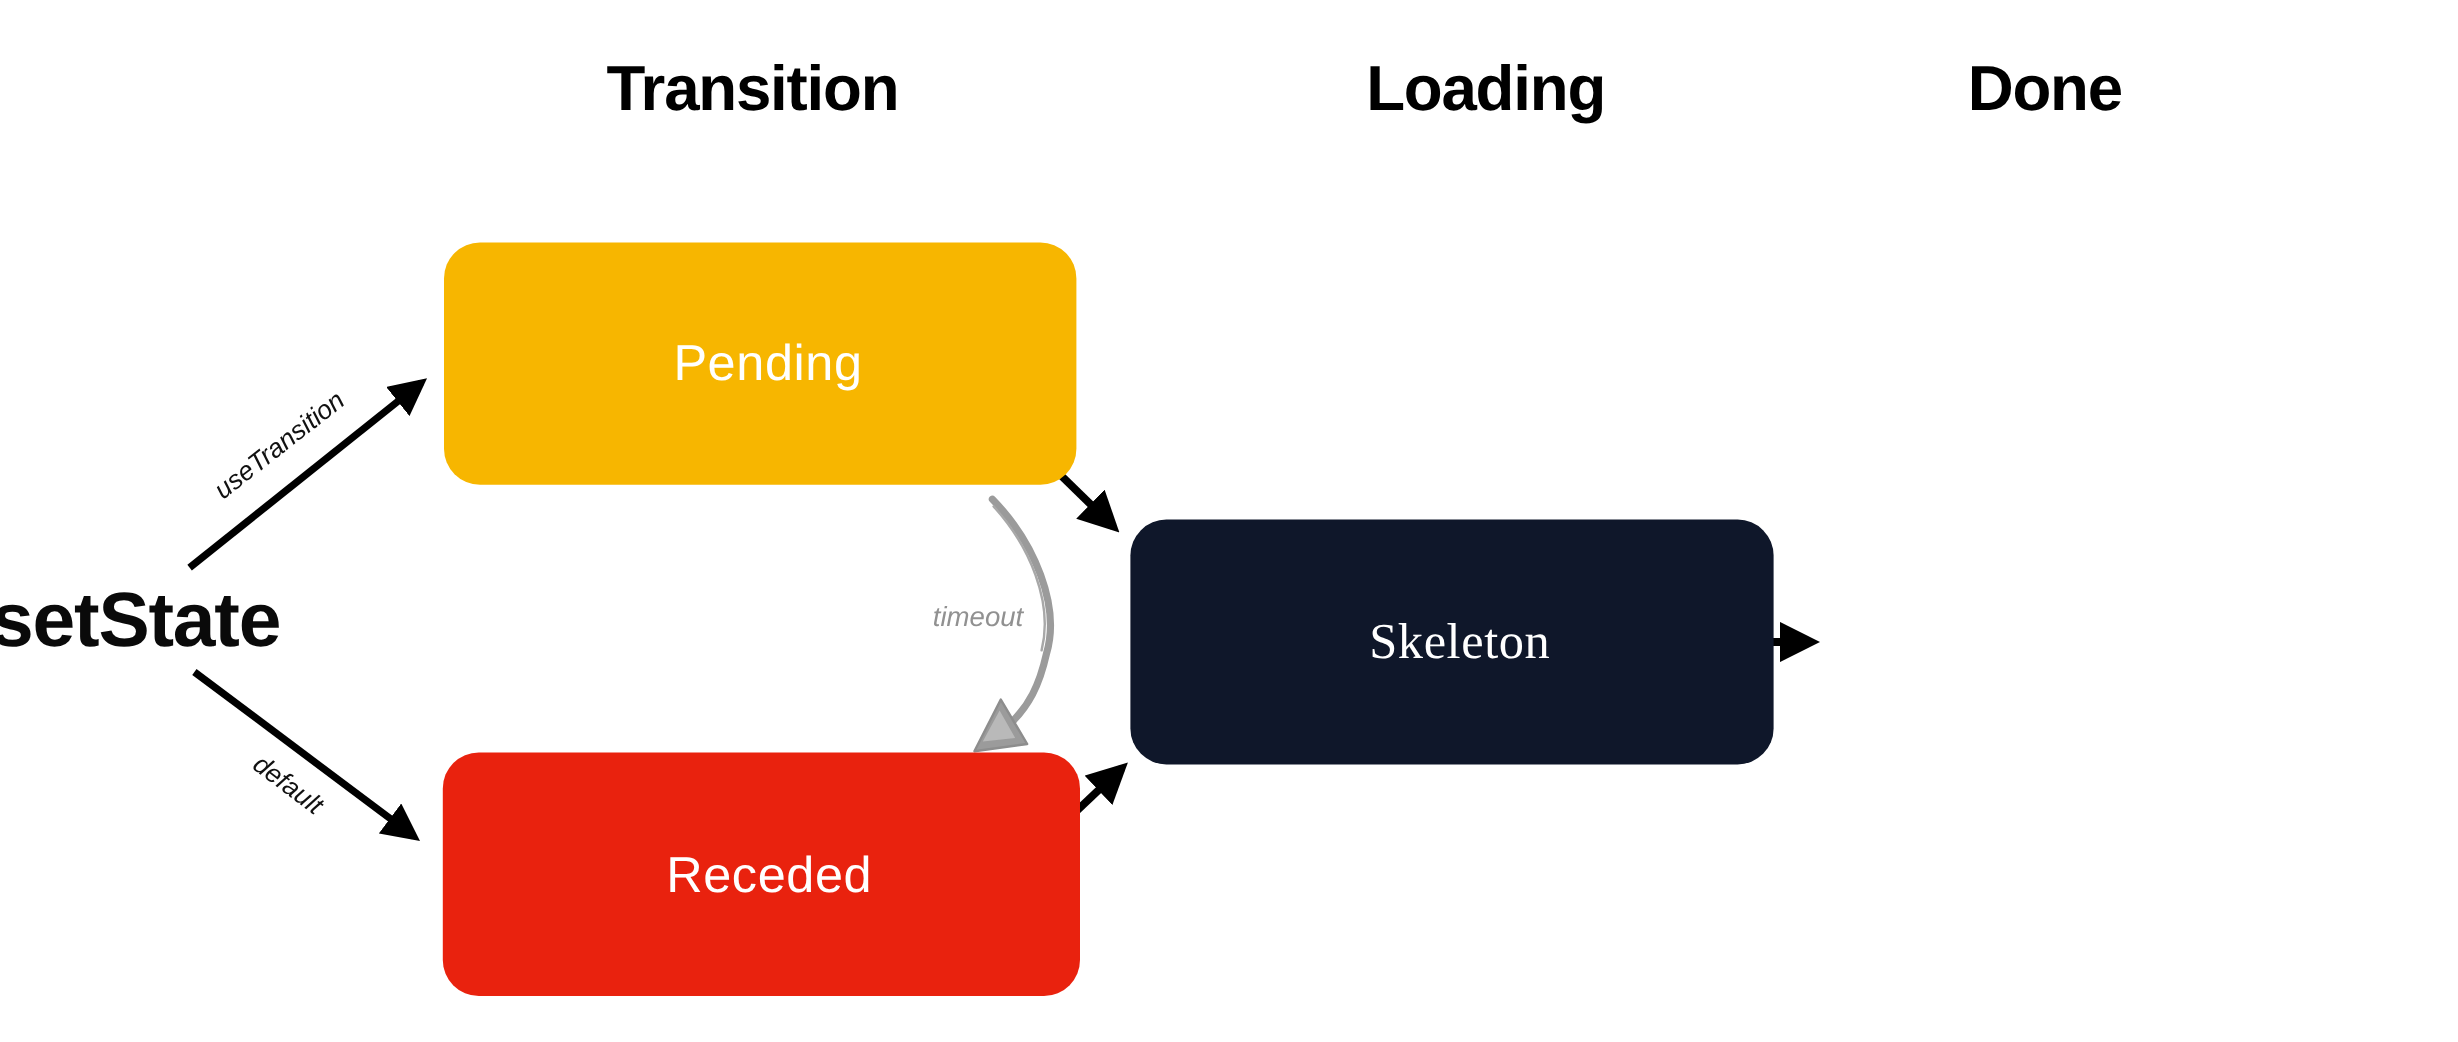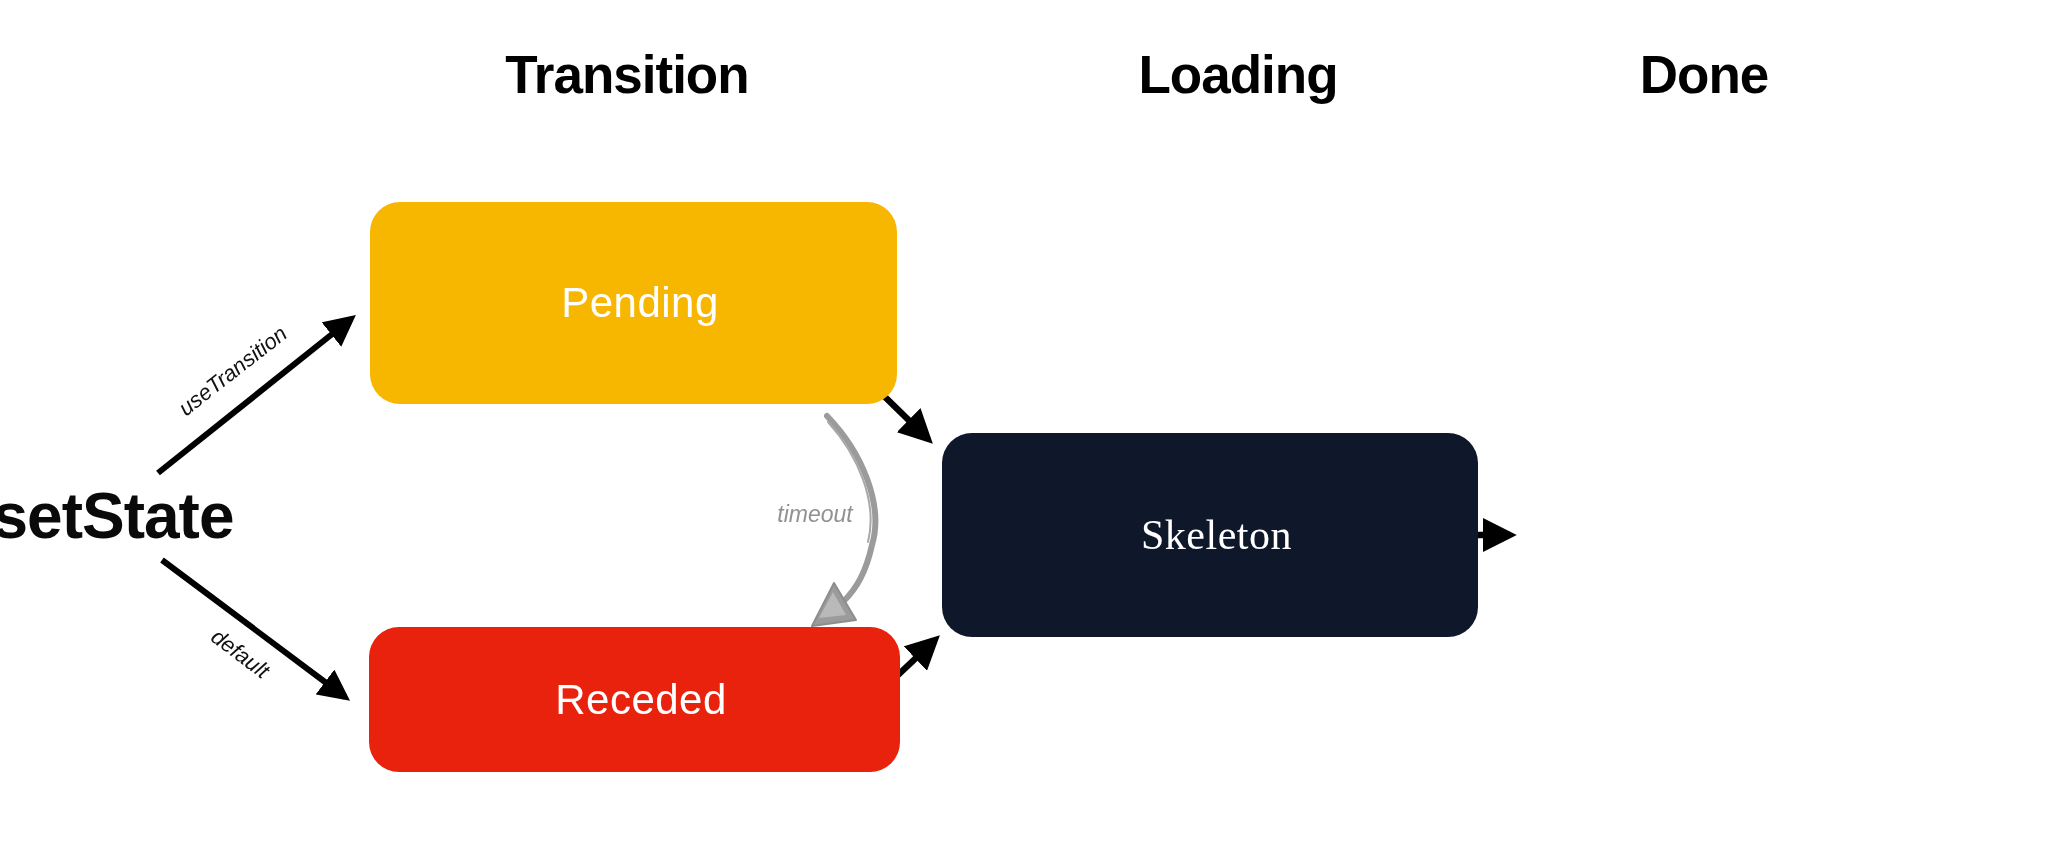--- a/index.html
+++ b/index.html
@@ -41,21 +41,21 @@
     padding-left: 13px;
   }
   .node .node-label {
     color: #ffffff;
     font-size: 42px;
     font-weight: 400;
     letter-spacing: 0.5px;
     white-space: nowrap;
   }
   .node-pending  { left: 370px;  top: 202px; width: 514px; height: 202px; }
-  .node-receded  { left: 369px;  top: 627px; width: 518px; height: 145px; }
+  .node-receded  { left: 369px;  top: 627px; width: 518px; height: 203px; }
   .node-skeleton { left: 942px;  top: 433px; width: 523px; height: 204px; }
   .node-complete { left: 1523px; top: 436px; width: 507px; height: 202px; }
   .edge-svg {
     position: absolute;
     left: 0; top: 0;
     width: 2048px;
     height: 868px;
   }
   .edge-label {
     position: absolute;

